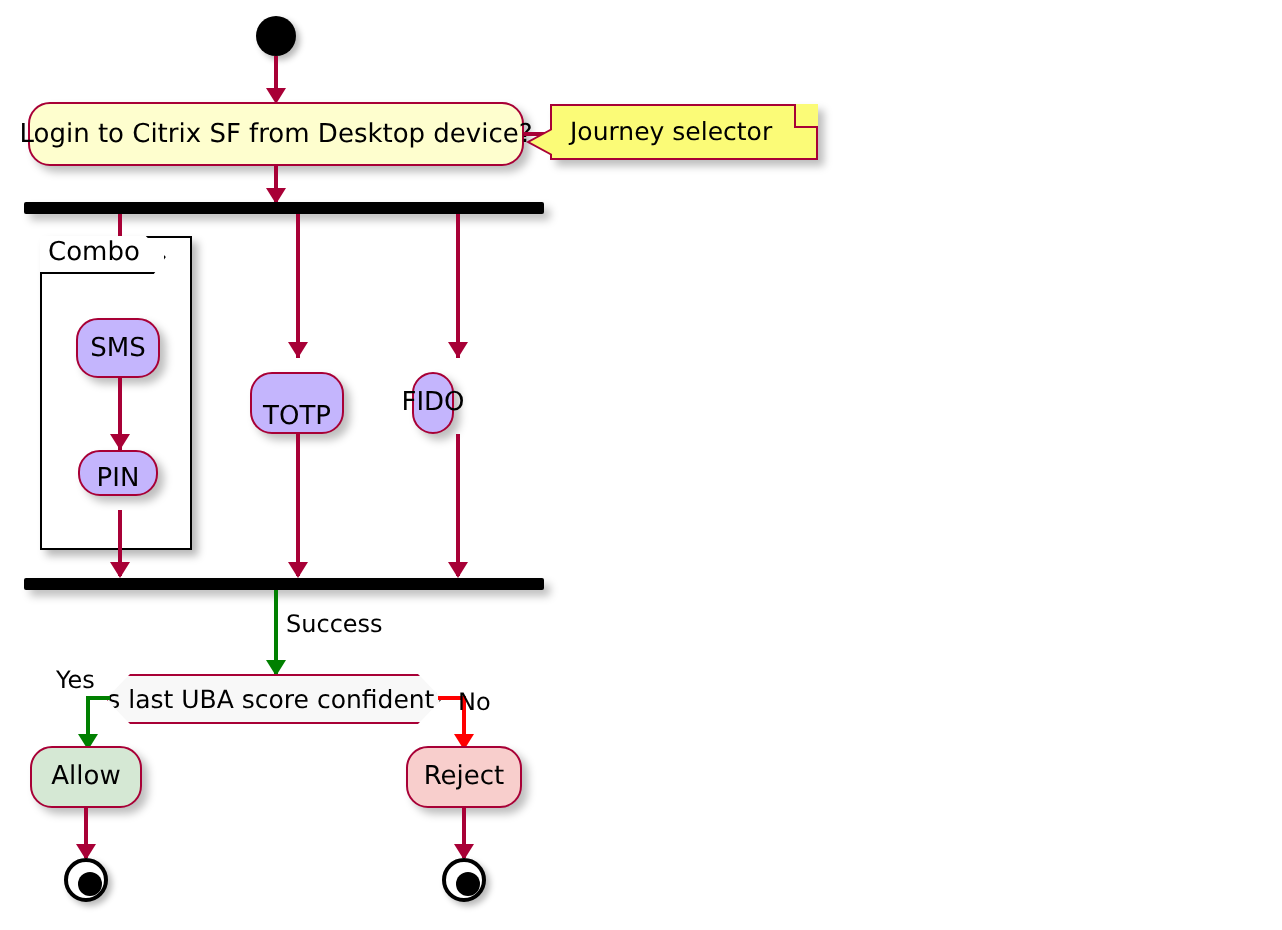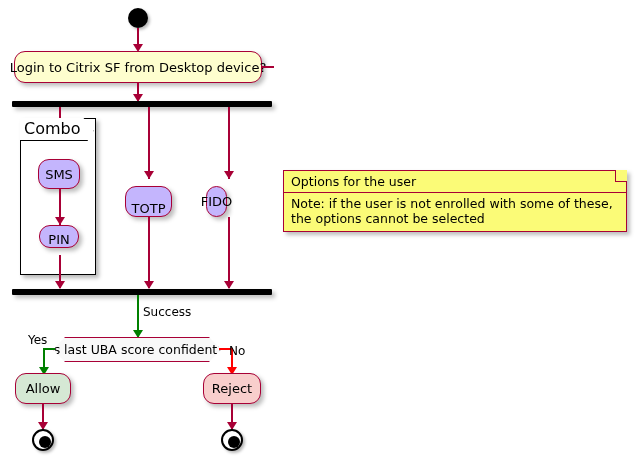--- a/index.html
+++ b/index.html
@@ -91,21 +91,21 @@
     background: #FFFFFF;
     box-shadow: 3px 3px 4px rgba(0,0,0,0.28);
   }
   .partition-title {
     position: absolute;
     box-sizing: border-box;
     border: 1.6px solid #000000;
     border-top: none;
     border-left: none;
     background: #FFFFFF;
-    font-size: 16px;
+    font-size: 13px;
     color: #000000;
     padding: 1px 12px 2px 4px;
     white-space: nowrap;
     clip-path: polygon(0 0, calc(100% - 10px) 0, 100% 55%, calc(100% - 6px) 100%, 0 100%);
   }
 
   
   .note {
     position: absolute;
     box-sizing: border-box;
@@ -201,20 +201,27 @@
 
   <div class="vline" style="left:137.2px; top:28px; height:20px;"></div>
   <div class="arrow-d" style="left:133px; top:44px;"></div>
 
   <div class="abs act act-yellow" style="left:14px; top:51px; width:248px; height:32px;">
     <span>Login to Citrix SF from Desktop device?</span>
   </div>
 
   <div class="hline" style="left:262px; top:66px; width:12px;"></div>
 
+  <div class="note" style="left:275px; top:52px; width:134px; height:28px;">
+    <div class="note-tail-b"></div>
+    <div class="note-tail"></div>
+    <div class="note-fold-tri"></div>
+    <div class="note-fold"></div>
+    <div class="note-line" style="padding-top:5px; padding-left:9px;">Journey selector</div>
+  </div>
 
   <div class="vline" style="left:137.2px; top:83px; height:19px;"></div>
   <div class="arrow-d" style="left:133px; top:94px;"></div>
 
   <div class="abs bar" style="left:12px; top:101px; width:260px;"></div>
 
   <div class="vline" style="left:59.2px; top:107px; height:44px;"></div>
   <div class="arrow-d" style="left:55px; top:143px;"></div>
 
   <div class="vline" style="left:148.2px; top:107px; height:72px;"></div>
@@ -245,30 +252,20 @@
   </div>
   <div class="vline" style="left:148.2px; top:217px; height:71px;"></div>
   <div class="arrow-d" style="left:144px; top:281px;"></div>
 
   <div class="abs act act-peach" style="left:206px; top:186px; width:21px; height:31px;">
     <span>FIDO</span>
   </div>
   <div class="vline" style="left:228.2px; top:217px; height:71px;"></div>
   <div class="arrow-d" style="left:224px; top:281px;"></div>
 
-  <div class="note" style="left:283px; top:170px; width:344px; height:62px;">
-    <div class="note-fold-tri"></div>
-    <div class="note-fold"></div>
-    <div class="note-line" style="padding:3px 6px 3px 7px;">Options for the user</div>
-    <div class="note-sep"></div>
-    <div style="padding:3px 6px 3px 7px; line-height:15px;">
-      <div>Note: if the user is not enrolled with some of these,</div>
-      <div>the options cannot be selected</div>
-    </div>
-  </div>
 
   <div class="abs bar" style="left:12px; top:289px; width:260px;"></div>
 
   <div class="vline-green" style="left:137.2px; top:295px; height:43px;"></div>
   <div class="arrow-d-green" style="left:133px; top:330px;"></div>
   <div class="edge-label" style="left:143px; top:305px;">Success</div>
 
   <div class="abs hexagon" style="left:53px; top:337px; width:168px; height:25px;">
     <span>is last UBA score confident?</span>
   </div>

